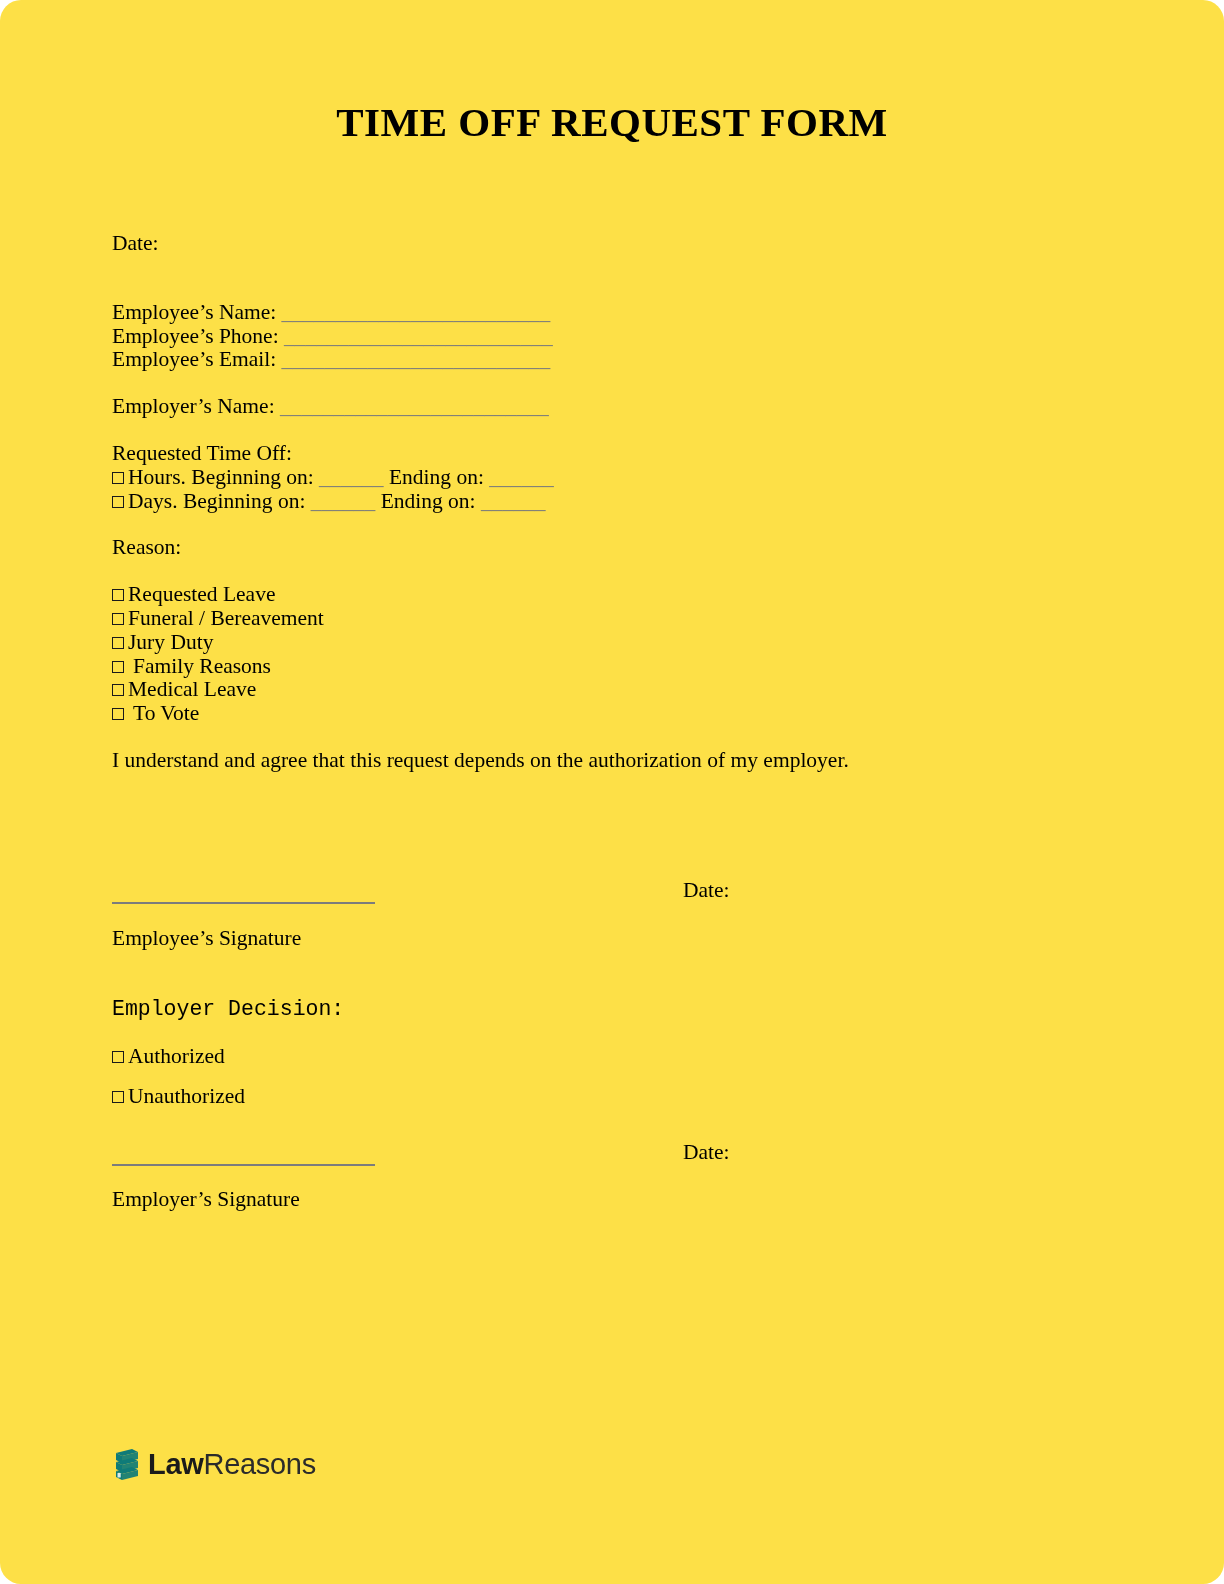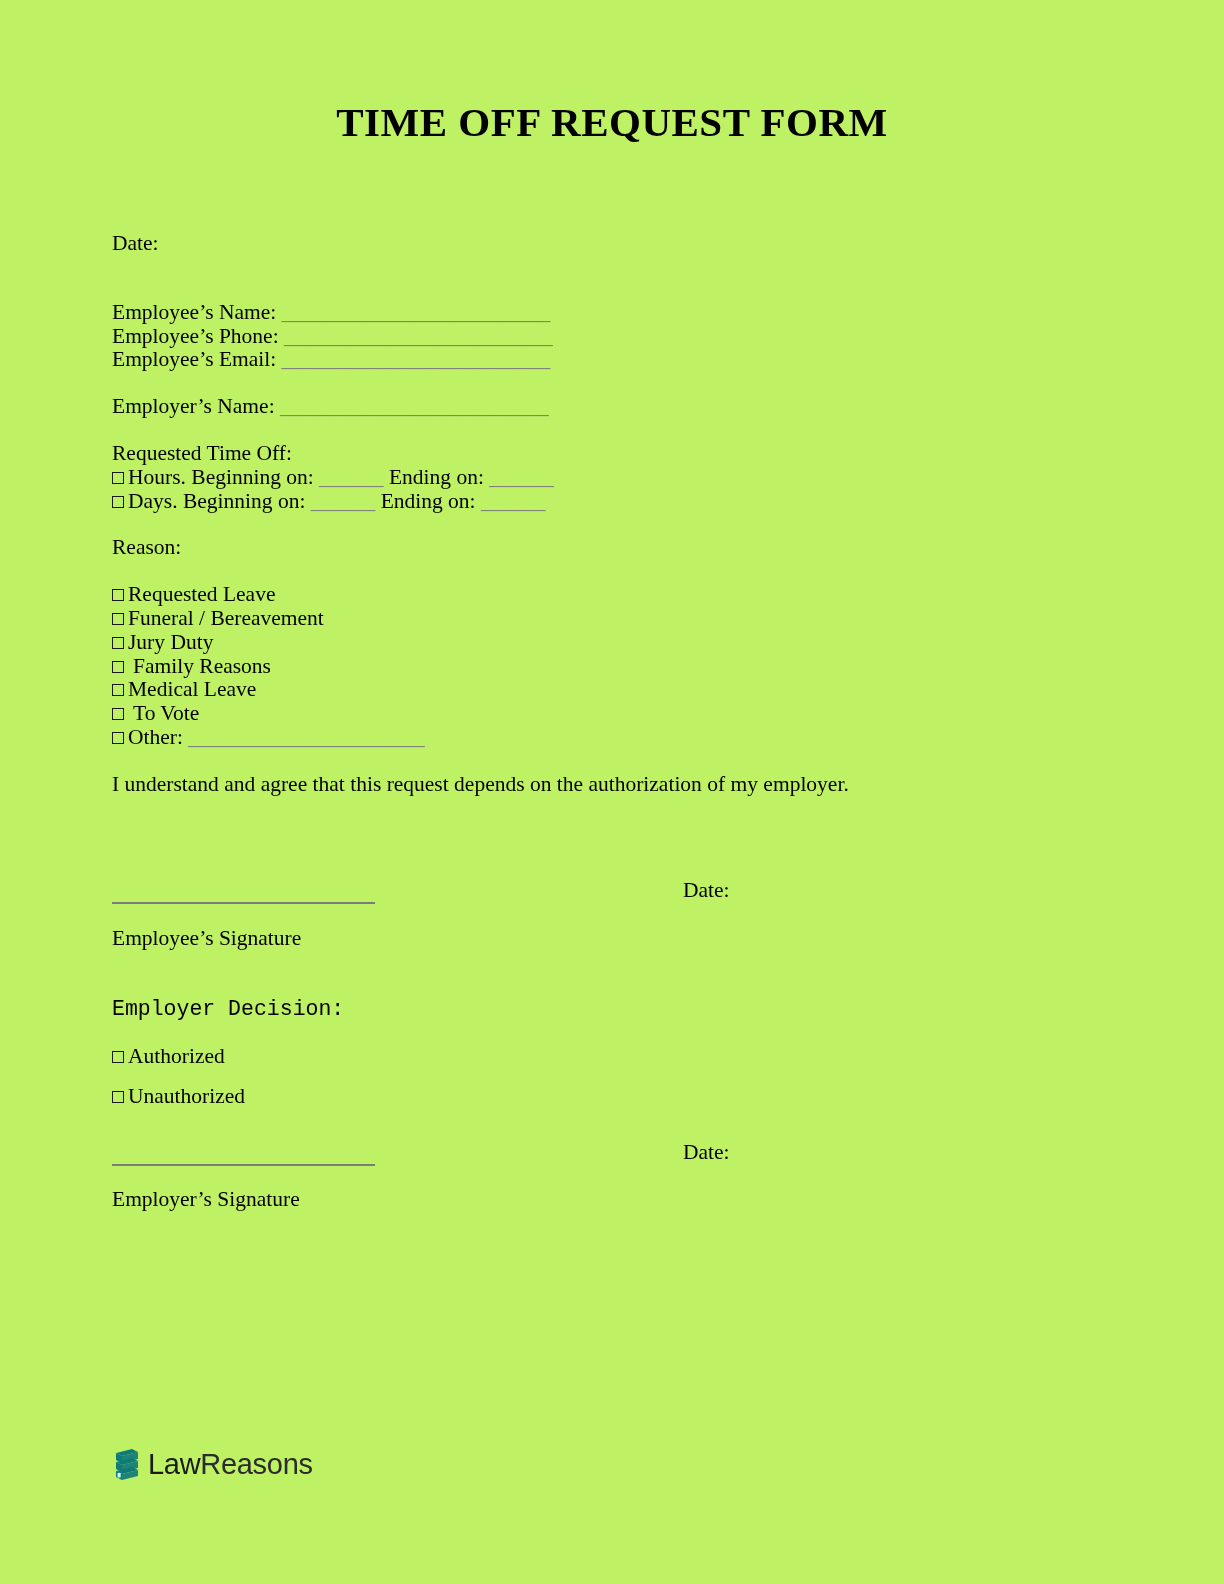--- a/index.html
+++ b/index.html
@@ -4,24 +4,25 @@
 <style>
   html, body {
     margin: 0;
     padding: 0;
     background: #ffffff;
   }
   .page {
     position: relative;
     width: 1224px;
     height: 1584px;
-    background: #bef264;
+    background: #fde047;
     font-family: "Liberation Serif", "DejaVu Serif", serif;
     color: #000000;
     overflow: hidden;
+    border-radius: 21px;
   }
 
   
   .doc-title {
     position: absolute;
     top: 99px;
     left: 0;
     width: 1224px;
     text-align: center;
     font-size: 41px;
@@ -105,21 +106,21 @@
     display: block;
   }
   .logo-text {
     font-family: "Liberation Sans", "DejaVu Sans", sans-serif;
     font-size: 29px;
     line-height: 1;
     letter-spacing: -0.3px;
     white-space: pre;
     color: #1b1b1b;
   }
-  .logo-text .bold { font-weight: normal; }
+  .logo-text .bold { font-weight: bold; }
   .logo-text .light { font-weight: normal; color: #2b2b2b; }
 </style>
 </head>
 <body>
 
 <div class="page">
 
   <div class="doc-title">TIME OFF REQUEST FORM</div>
 
   <div class="body-block">
@@ -158,21 +159,20 @@
     <div class="reason-row"><span class="cb"></span><span>Funeral / Bereavement</span></div>
 
     <div class="reason-row"><span class="cb"></span><span>Jury Duty</span></div>
 
     <div class="reason-row"><span class="cb cb-indent"></span><span>Family Reasons</span></div>
 
     <div class="reason-row"><span class="cb"></span><span>Medical Leave</span></div>
 
     <div class="reason-row"><span class="cb cb-indent"></span><span>To Vote</span></div>
 
-    <div class="reason-row"><span class="cb"></span><span>Other: </span><span class="fill">______________________</span></div>
 
     <div class="gap-sm"></div>
 
     <div class="line">I understand and agree that this request depends on the authorization of my employer.</div>
   </div>
 
   <div class="sig-rule" style="left:112px; top:902px; width:263px;"></div>
   <div class="sig-date" style="left:683px; top:878px;">Date:</div>
   <div class="sig-caption" style="left:112px; top:926px;">Employee’s Signature</div>
 

